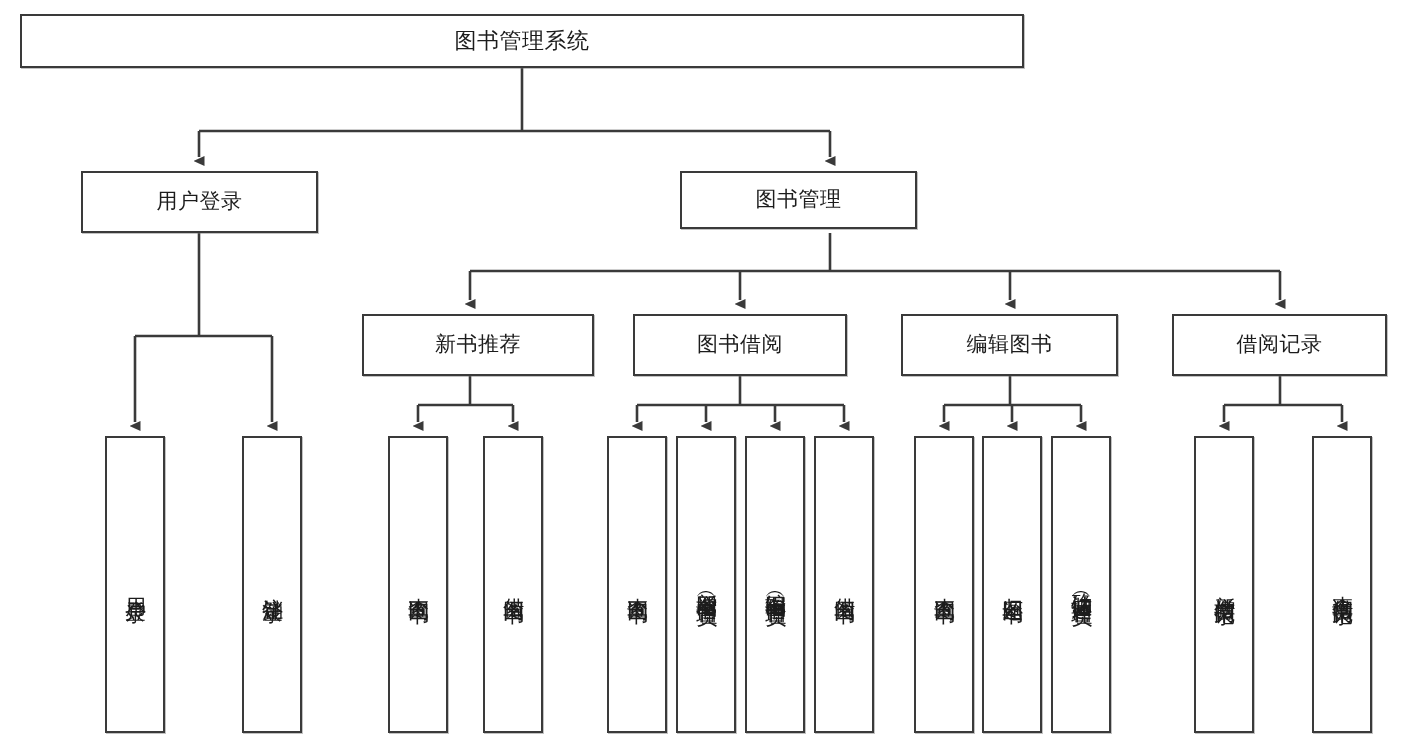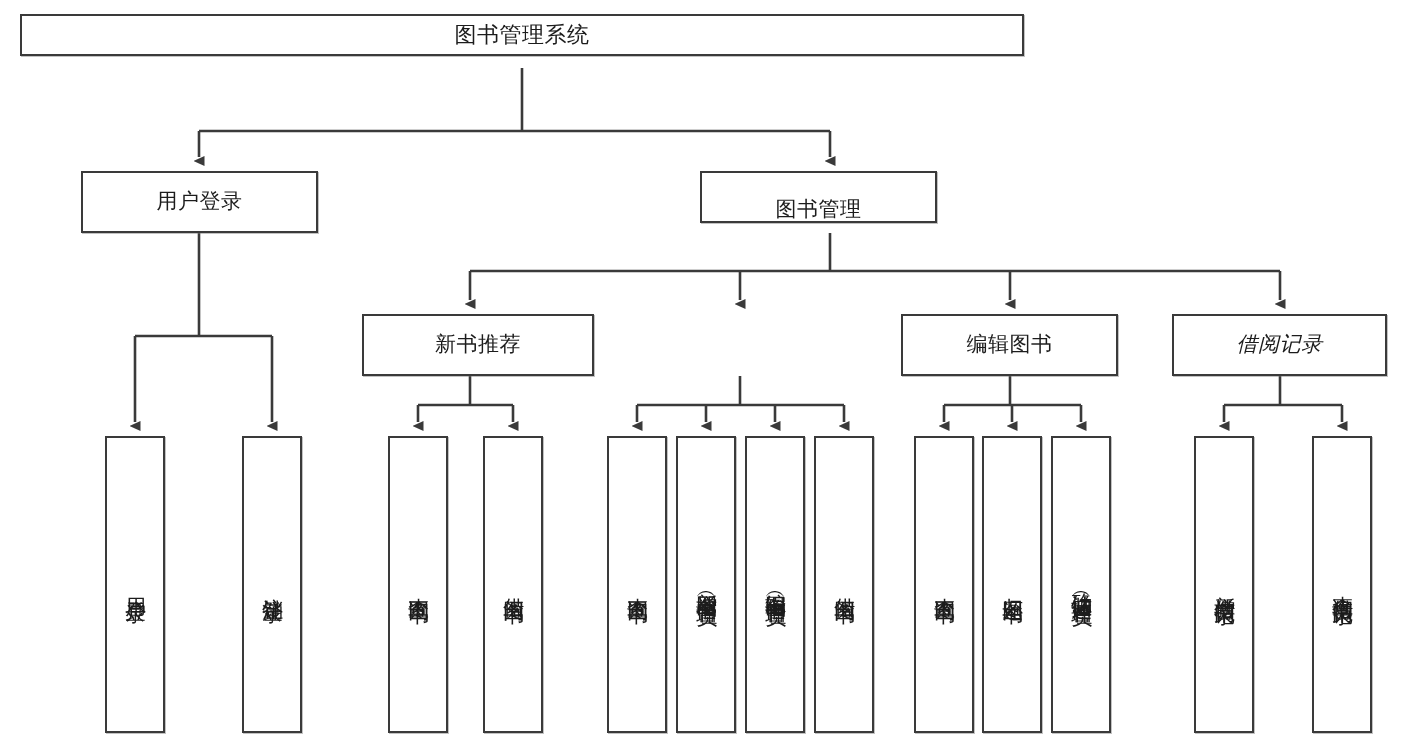--- a/index.html
+++ b/index.html
@@ -121,38 +121,41 @@
       <path d="M1012,405 L1012,422" marker-end="url(#arrow)"></path>
       <path d="M1081,405 L1081,422" marker-end="url(#arrow)"></path>
 
       <path d="M1280,376 L1280,405"></path>
       <path d="M1224,405 L1342,405"></path>
       <path d="M1224,405 L1224,422" marker-end="url(#arrow)"></path>
       <path d="M1342,405 L1342,422" marker-end="url(#arrow)"></path>
     </g>
   </svg>
 
-  <div class="node horiz root" style="left:20px; top:14px; width:1004px; height:42px;">
+  <div class="node horiz root" style="left:20px; top:14px; width:1004px; height:54px;">
     <span class="node-label">图书管理系统</span>
   </div>
 
   <div class="node horiz" style="left:81px; top:171px; width:237px; height:62px;">
     <span class="node-label">用户登录</span>
   </div>
-  <div class="node horiz" style="left:700px; top:171px; width:237px; height:52px;align-items:flex-end;">
+  <div class="node horiz" style="left:680px; top:171px; width:237px; height:58px;">
     <span class="node-label">图书管理</span>
   </div>
 
   <div class="node horiz" style="left:362px; top:314px; width:232px; height:62px;">
     <span class="node-label">新书推荐</span>
   </div>
+  <div class="node horiz" style="left:633px; top:314px; width:214px; height:62px;">
+    <span class="node-label">图书借阅</span>
+  </div>
   <div class="node horiz" style="left:901px; top:314px; width:217px; height:62px;">
     <span class="node-label">编辑图书</span>
   </div>
-  <div class="node horiz" style="left:1172px; top:314px; width:215px; height:62px;font-style:italic;">
+  <div class="node horiz" style="left:1172px; top:314px; width:215px; height:62px;">
     <span class="node-label">借阅记录</span>
   </div>
 
   <div class="node vert" style="left:105px; top:436px; width:60px; height:297px;">
     <span class="node-label">用户登录</span>
   </div>
   <div class="node vert" style="left:242px; top:436px; width:60px; height:297px;">
     <span class="node-label">注销登录</span>
   </div>
 

